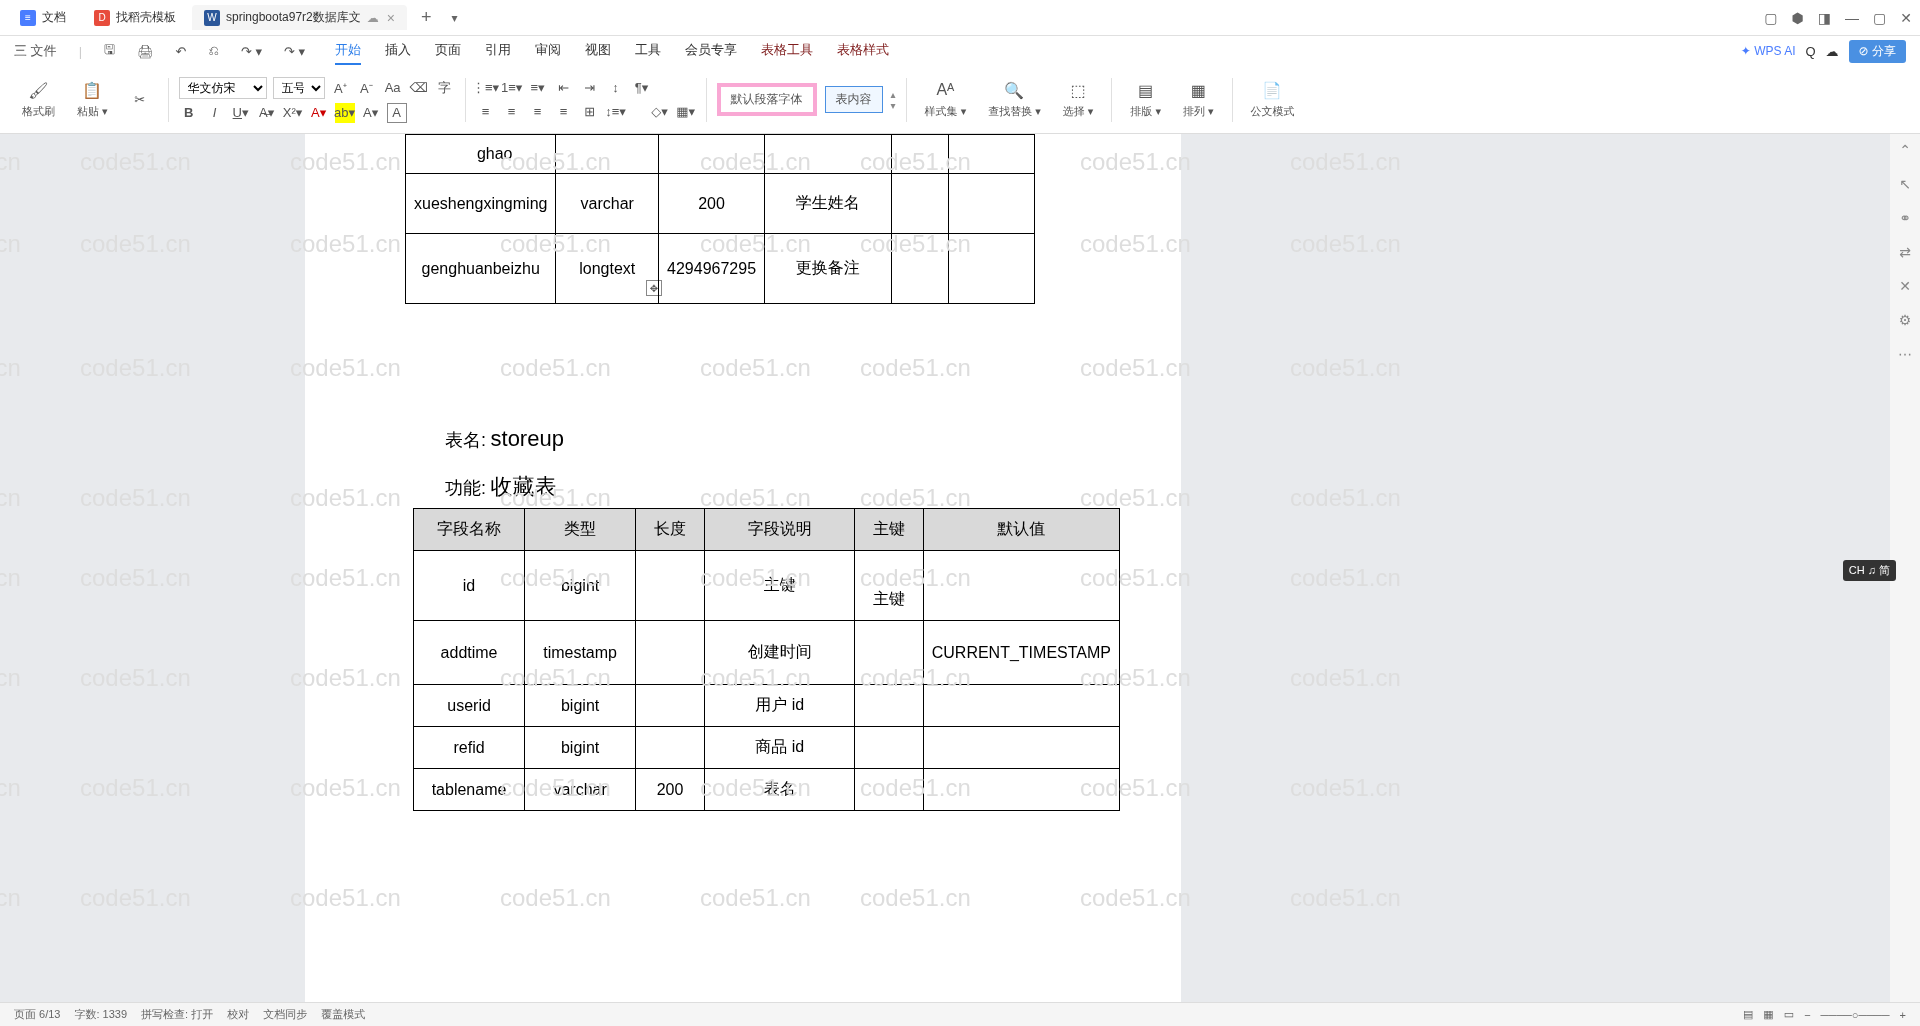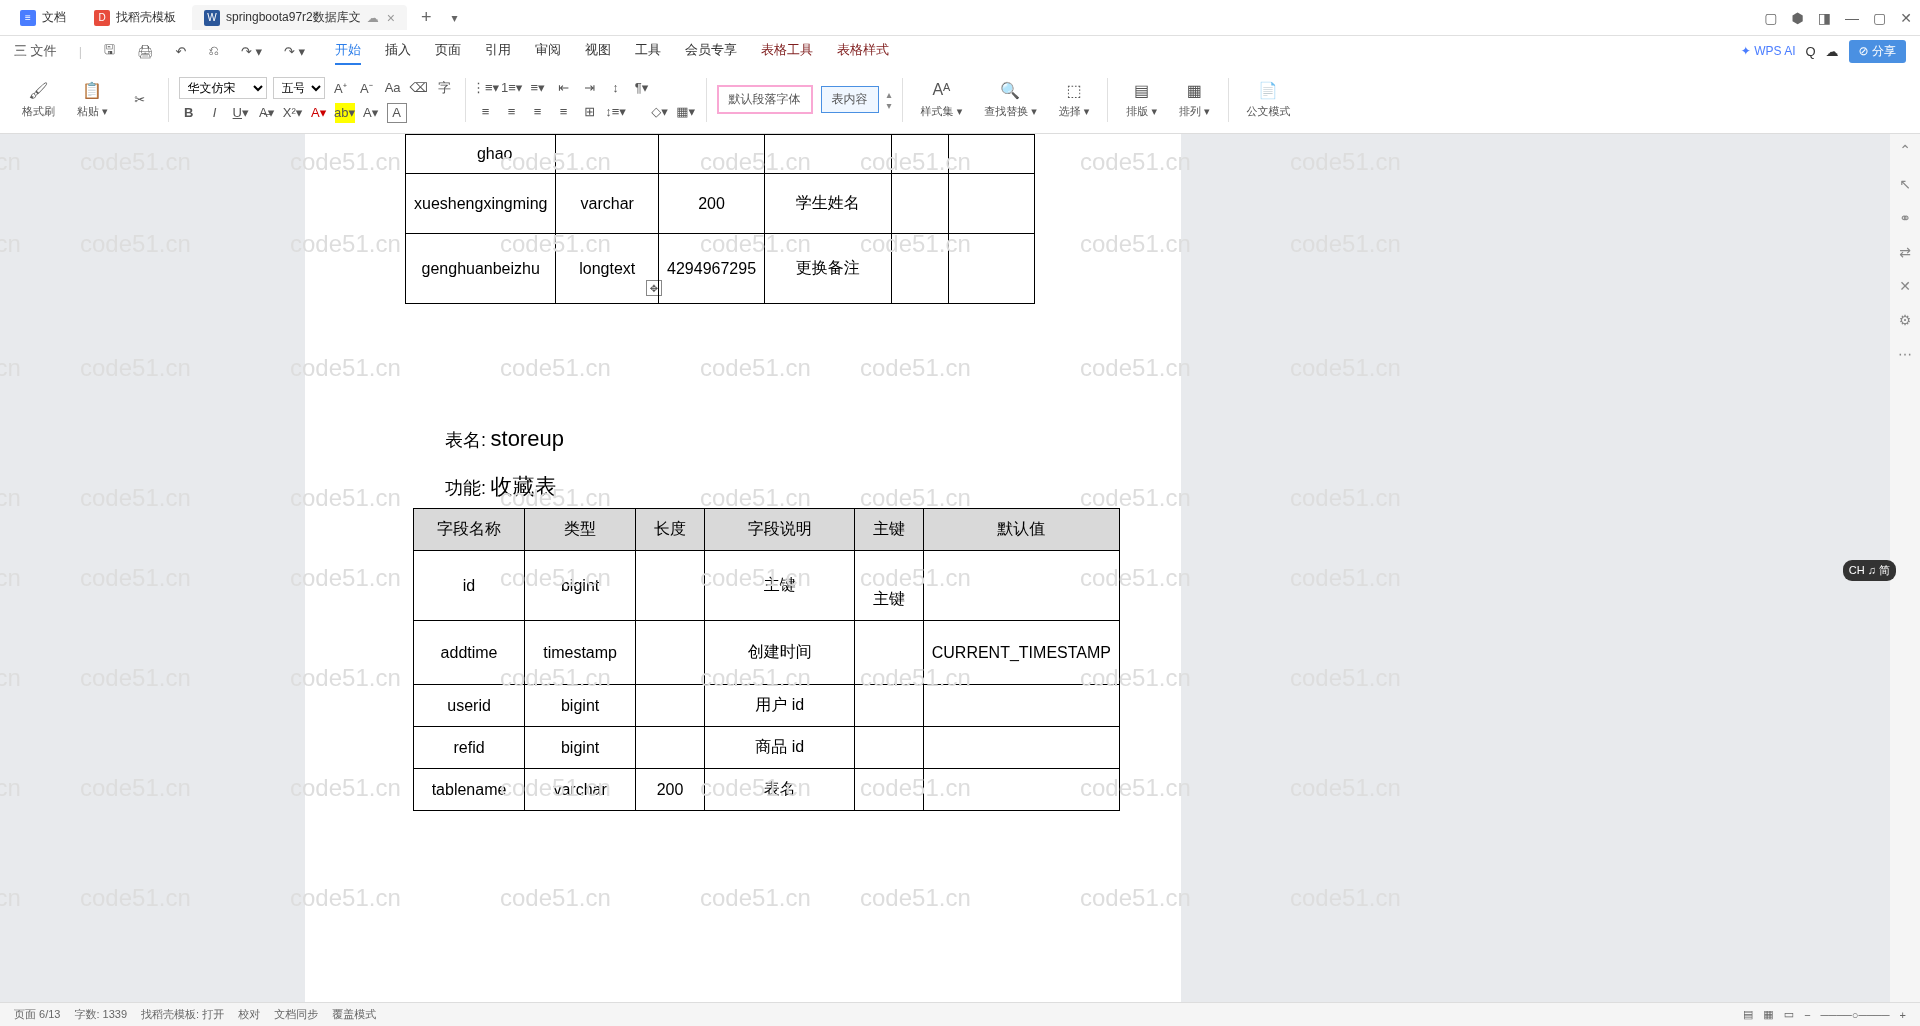--- a/index.html
+++ b/index.html
@@ -29,35 +29,35 @@
 .ribbon-group{display:flex;flex-direction:column;align-items:center;padding:0 8px;gap:4px}
 .ribbon-group.big{flex-direction:column}
 .ribbon-icon{width:20px;height:20px;display:flex;align-items:center;justify-content:center;font-size:16px}
 .ribbon-label{font-size:11px}
 .ribbon-sep{width:1px;height:44px;background:#e0e0e0;margin:0 4px}
 .font-select{height:22px;border:1px solid #ccc;font-size:12px;padding:0 4px;background:#fff}
 .font-select.name{width:88px}
 .font-select.size{width:52px}
 .ribbon-row{display:flex;gap:6px;align-items:center}
 .rbtn{width:20px;height:20px;display:flex;align-items:center;justify-content:center;cursor:pointer;font-size:13px;color:#555}
-.style-box{border:2px solid #f9a8d4;padding:4px 10px;font-size:12px;background:#fff;cursor:pointer}
+.style-box{border:4px solid #f9a8d4;padding:4px 10px;font-size:12px;background:#fff;cursor:pointer}
 .style-box.active{border:1px solid #4a90e2;background:#f0f7ff}
 .doc-area{position:absolute;top:134px;left:0;right:30px;bottom:24px;background:#e8eaed;overflow:hidden}
 .page{position:absolute;left:305px;top:0;width:876px;background:#fff;min-height:1100px;padding-top:0}
 .watermark{position:absolute;color:#ddd;font-size:24px;font-weight:400;pointer-events:none;font-family:Arial}
 .red-wm{position:absolute;color:#e74c3c;font-size:32px;font-weight:400;pointer-events:none;font-family:"SimSun"}
 .db-table{border-collapse:collapse;position:absolute;font-family:"SimSun",serif;font-size:16px}
 .db-table td,.db-table th{border:1px solid #000;padding:10px 8px;text-align:center;vertical-align:middle}
 .db-table th{background:#d9d9d9;font-weight:400}
 .doc-text{position:absolute;font-family:"SimSun",serif;font-size:18px}
 .doc-text .val{font-family:Liberation Sans, sans-serif;font-size:22px}
 .doc-text .val2{font-size:22px}
 .right-tools{position:absolute;right:0;top:134px;width:30px;background:#f5f5f5;height:calc(100% - 158px);display:flex;flex-direction:column;align-items:center;padding-top:8px;gap:18px}
 .right-tools span{color:#888;font-size:14px;cursor:pointer}
-.ime-badge{position:absolute;right:24px;top:560px;background:#333;color:#fff;padding:3px 6px;font-size:11px;border-radius:9px}
+.ime-badge{position:absolute;right:24px;top:560px;background:#333;color:#fff;padding:3px 6px;font-size:11px;border-radius:3px}
 .statusbar{position:absolute;bottom:0;left:0;right:0;height:24px;background:#f5f5f5;border-top:1px solid #ddd;display:flex;align-items:center;padding:0 14px;font-size:11px;color:#666;gap:14px}
 .statusbar-right{margin-left:auto;display:flex;gap:10px;align-items:center}
 .table-handle{position:absolute;left:341px;top:146px;width:16px;height:16px;border:1px solid #888;display:flex;align-items:center;justify-content:center;font-size:10px;color:#555;background:#fff}
 </style>
 </head>
 <body>
 
 <div class="titlebar">
   <div class="tab">
     <span class="tab-icon blue">≡</span>
@@ -388,21 +388,21 @@
   <span>✕</span>
   <span>⚙</span>
   <span>⋯</span>
 </div>
 
 <div class="ime-badge">CH ♫ 简</div>
 
 <div class="statusbar">
   <span>页面 6/13</span>
   <span>字数: 1339</span>
-  <span>找稻壳模板: 打开</span>
+  <span>拼写检查: 打开</span>
   <span>校对</span>
   <span>文档同步</span>
   <span>覆盖模式</span>
   <div class="statusbar-right">
     <span>▤</span>
     <span>▦</span>
     <span>▭</span>
     <span>−</span>
     <span>────○────</span>
     <span>+</span>

